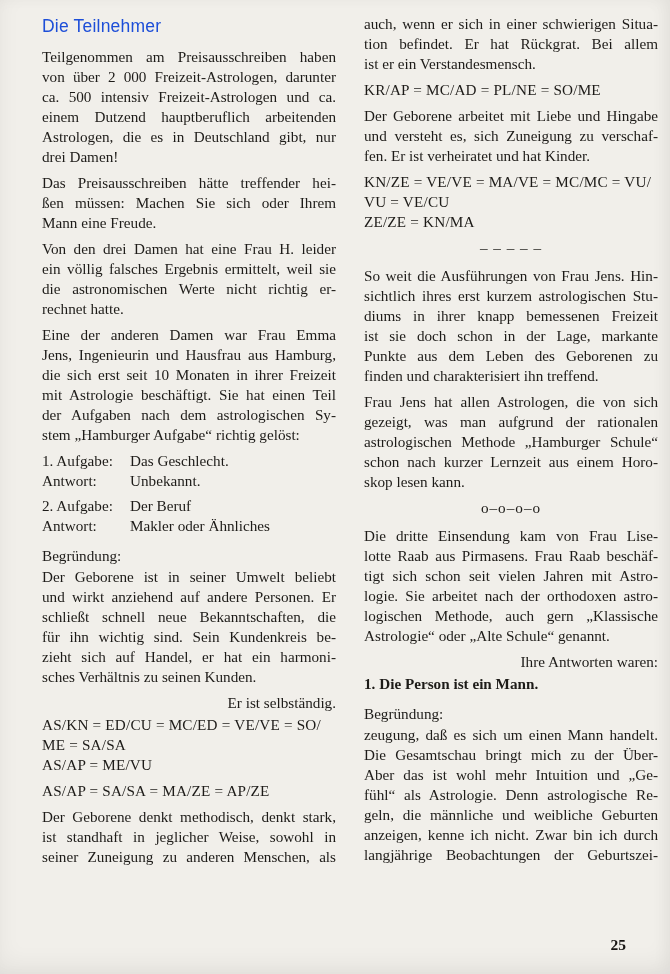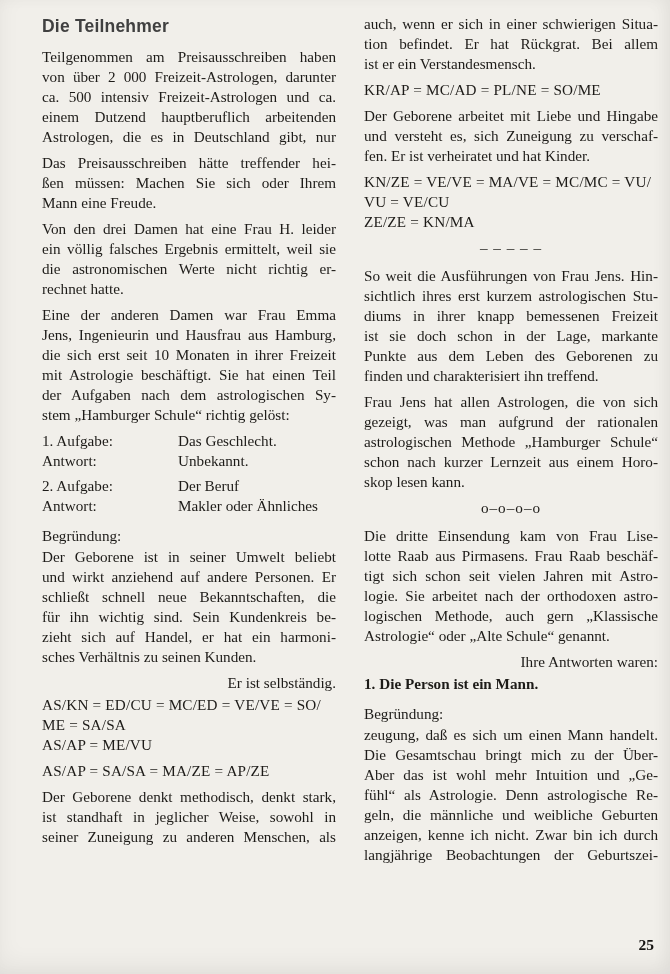--- a/index.html
+++ b/index.html
@@ -19,89 +19,90 @@
   }
   .columns { display: flex; gap: 28px; }
   .col {
     width: 294px;
     font-size: 15.2px;
     line-height: 20px;
   }
   h1.heading {
     font-family: "Liberation Sans", sans-serif;
     font-size: 17.5px;
-    font-weight: bold;
+    font-weight: normal;
     letter-spacing: 0.2px;
     margin: 2px 0 11px 0;
-    color: #404040;
+    color: #1d4ed8;
   }
   .para { margin: 0 0 6px 0; }
   .para.tight { margin-top: 0; }
   .line { display: block; }
   .line.j { text-align: justify; text-align-last: justify; }
   .formula {
     margin: 1px 0 6px 0;
     letter-spacing: 0.2px;
     white-space: nowrap;
   }
   .qa { margin: 2px 0 9px 0; }
-  .qa-row { display: flex; gap: 48px; }
+  .qa-row { display: flex; }
   .qa-row.gap { margin-top: 5px; }
   .qa-label { width: 88px; flex: none; }
   .qa-value { flex: 1; }
   .label-line { margin: 10px 0 1px 0; }
   .plain-line { margin: 0 0 2px 0; text-align: right; }
   .bold-line { font-weight: bold; margin: 0 0 2px 0; }
   .sep {
     text-align: center;
     margin: 4px 0 8px 0;
     letter-spacing: 1px;
   }
   .page-number {
     position: absolute;
     top: 936px;
-    right: 16px;
+    right: 44px;
     font-weight: bold;
     font-size: 15.5px;
     font-family: "Liberation Serif", serif;
     color: #161412;
   }
 </style>
 </head>
 <body style="background: rgb(241, 239, 234); color: rgb(29, 27, 24);">
 
 <div class="page">
   <div class="columns">
     <div class="col" id="col-left">
         <h1 class="heading">Die Teilnehmer</h1>
         <p class="para">
           <span class="line j">Teilgenommen am Preisausschreiben haben</span>
           <span class="line j">von über 2 000 Freizeit-Astrologen, darunter</span>
           <span class="line j">ca. 500 intensiv Freizeit-Astrologen und ca.</span>
           <span class="line j">einem Dutzend hauptberuflich arbeitenden</span>
           <span class="line j">Astrologen, die es in Deutschland gibt, nur</span>
+          <span class="line">drei Damen!</span>
         </p>
         <p class="para">
           <span class="line j">Das Preisausschreiben hätte treffender hei-</span>
           <span class="line j">ßen müssen: Machen Sie sich oder Ihrem</span>
           <span class="line">Mann eine Freude.</span>
         </p>
         <p class="para">
           <span class="line j">Von den drei Damen hat eine Frau H.  leider</span>
           <span class="line j">ein völlig falsches Ergebnis ermittelt, weil sie</span>
           <span class="line j">die astronomischen Werte nicht richtig er-</span>
           <span class="line">rechnet hatte.</span>
         </p>
         <p class="para">
           <span class="line j">Eine der anderen Damen war Frau Emma</span>
           <span class="line j">Jens, Ingenieurin und Hausfrau aus Hamburg,</span>
           <span class="line j">die sich erst seit 10 Monaten in ihrer Freizeit</span>
           <span class="line j">mit Astrologie beschäftigt. Sie hat einen Teil</span>
           <span class="line j">der Aufgaben nach dem astrologischen Sy-</span>
-          <span class="line">stem „Hamburger Schule“ richtig gelöst:</span>
+          <span class="line">stem „Hamburger Aufgabe“ richtig gelöst:</span>
         </p>
         <div class="qa">
           <div class="qa-row">
             <span class="qa-label">1. Aufgabe:</span>
             <span class="qa-value">Das Geschlecht.</span>
           </div>
           <div class="qa-row">
             <span class="qa-label">Antwort:</span>
             <span class="qa-value">Unbekannt.</span>
           </div>

